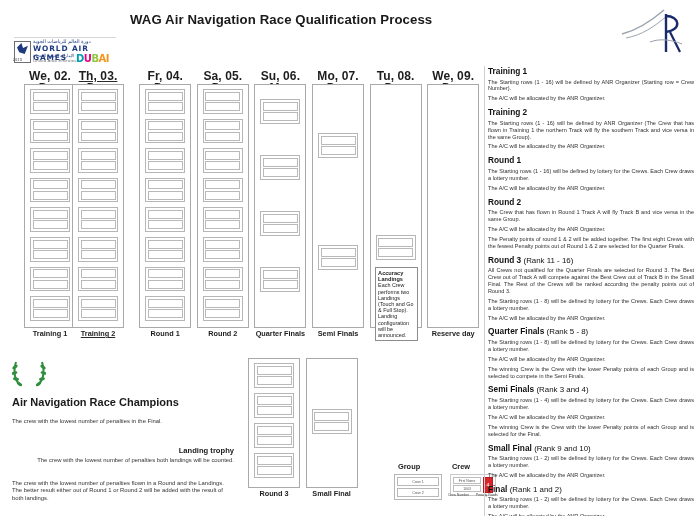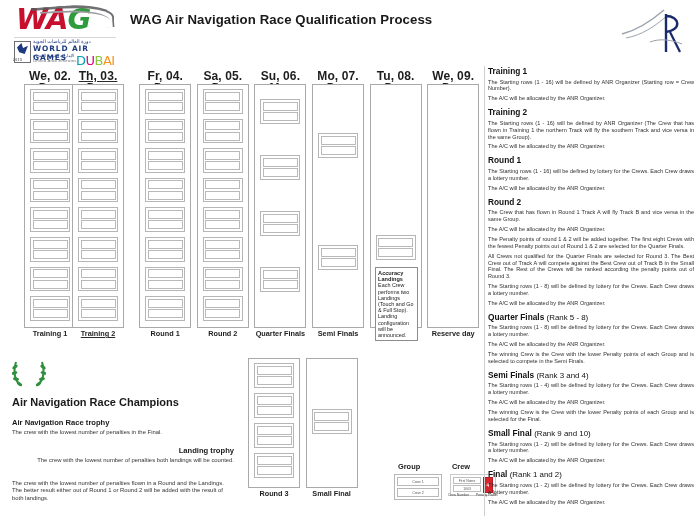--- a/index.html
+++ b/index.html
@@ -36,21 +36,21 @@
   .emblem-bird{position:absolute;left:2px;top:1px;width:11px;height:11px;
     background:#1f3b80;clip-path:polygon(0 40%,40% 0,55% 45%,100% 25%,70% 100%,20% 85%);}
   .emblem-yr{position:absolute;left:-1px;top:20px;font-size:3.6px;color:#6d6e71;
     letter-spacing:.3px;font-weight:bold;}
   .arabic{position:absolute;left:19px;top:0px;font-size:5px;color:#1f3b80;
     letter-spacing:.2px;direction:rtl;}
   .wgs{position:absolute;left:19px;top:6px;font-size:7.4px;color:#1f3b80;
     font-weight:bold;letter-spacing:.9px;font-family:"DejaVu Sans",sans-serif;}
   .arabic2{position:absolute;left:19px;top:15px;font-size:4.2px;color:#1f3b80;}
   .uae{position:absolute;left:19px;top:20px;font-size:4.2px;color:#6d6e71;letter-spacing:.2px;}
-  .dubai{position:absolute;left:62px;top:15px;font-size:13px;font-weight:normal;
+  .dubai{position:absolute;left:62px;top:15px;font-size:10px;font-weight:bold;
     font-family:"DejaVu Sans",sans-serif;letter-spacing:-.5px;}
   .d1{color:#00a0b0;}.d2{color:#e4007f;}.d3{color:#8dc63f;}.d4{color:#f7941e;}
 
   .title{
     position:absolute;left:130px;top:12px;font-size:13.2px;font-weight:bold;
     color:#1a1a1a;letter-spacing:.1px;
   }
   .anr-logo{position:absolute;right:14px;top:8px;width:66px;height:46px;}
   .anr-logo svg{display:block;}
 
@@ -132,27 +132,20 @@
   .info-p{font-size:5.55px;line-height:6.9px;color:#2f2f2f;text-align:justify;margin-bottom:3px;}
   .vrule{position:absolute;left:484px;top:66px;width:1px;height:450px;background:#cfcfcf;}
 </style>
 </head>
 <body>
 
 <div class="page">
 
   <div class="header">
     <div class="logo">
-      <div class="wag-mark">
-        <div class="wag-text">
-          <span>W</span><span>A</span><span class="wag-g">G</span>
-        </div>
-        <div class="swoosh"></div>
-        <div class="swoosh2"></div>
-      </div>
       <div class="logo-lower">
         <div class="emblem">
           <div class="emblem-bird"></div>
         </div>
         <div class="emblem-yr">2015</div>
         <div class="arabic">دورة العالم للرياضات الجوية</div>
         <div class="wgs">WORLD AIR GAMES</div>
         <div class="arabic2">الإمارات العربية المتحدة</div>
         <div class="uae">United Arab Emirates</div>
         <div class="dubai"><span class="d1">D</span><span class="d2">U</span><span class="d3">B</span><span class="d4">AI</span></div>
@@ -428,21 +421,20 @@
           <ellipse cx="31" cy="7" rx="3" ry="1.6" transform="rotate(35 31 7)"></ellipse>
           <ellipse cx="31.5" cy="13" rx="3" ry="1.6" transform="rotate(15 31.5 13)"></ellipse>
           <ellipse cx="30" cy="19" rx="3" ry="1.6" transform="rotate(-10 30 19)"></ellipse>
           <ellipse cx="26.5" cy="24" rx="3" ry="1.6" transform="rotate(-35 26.5 24)"></ellipse>
         </g>
       </svg>
     </div>
     <div class="champ-title">Air Navigation Race Champions</div>
     <div id="champ-list">
         <div class="champ-block" style="top: 60px;">
-          <div class="champ-h">Air Navigation Race trophy</div>
           <div class="champ-p">The crew with the lowest number of penalties in the Final.</div>
         </div>
         <div class="champ-block" style="top: 88px; text-align: right;">
           <div class="champ-h">Landing trophy</div>
           <div class="champ-p">The crew with the lowest number of penalties both landings will be counted.</div>
         </div>
         <div class="champ-block" style="top: 122px;">
           <div class="champ-p">The crew with the lowest number of penalties flown in a Round and the Landings. The better result either out of Round 1 or Round 2 will be added with the result of both landings.</div>
         </div>
       </div>
@@ -476,20 +468,21 @@
       <div class="info-h"><span>Training 2</span></div>
       <div class="info-p">The Starting rows (1 - 16) will be defined by ANR Organizer (The Crew that has flown in Training 1 the northern Track will fly the southern Track and vice versa in the same Group).</div>
       <div class="info-p">The A/C will be allocated by the ANR Organizer.</div>
       <div class="info-h"><span>Round 1</span></div>
       <div class="info-p">The Starting rows (1 - 16) will be defined by lottery for the Crews. Each Crew draws a lottery number.</div>
       <div class="info-p">The A/C will be allocated by the ANR Organizer.</div>
       <div class="info-h"><span>Round 2</span></div>
       <div class="info-p">The Crew that has flown in Round 1 Track A will fly Track B and vice versa in the same Group.</div>
       <div class="info-p">The A/C will be allocated by the ANR Organizer.</div>
       <div class="info-p">The Penalty points of round 1 &amp; 2 will be added together. The first eight Crews with the fewest Penalty points out of Round 1 &amp; 2 are selected for the Quarter Finals.</div>
+      <div class="info-h"><span>Round 3</span> <span class="rank">(Rank 11 - 16)</span></div>
       <div class="info-p">All Crews not qualified for the Quarter Finals are selected for Round 3. The Best Crew out of Track A will compete against the Best Crew out of Track B in the Small Final. The Rest of the Crews will be ranked according the penalty points out of Round 3.</div>
       <div class="info-p">The Starting rows (1 - 8) will be defined by lottery for the Crews. Each Crew draws a lottery number.</div>
       <div class="info-p">The A/C will be allocated by the ANR Organizer.</div>
       <div class="info-h"><span>Quarter Finals</span> <span class="rank">(Rank 5 - 8)</span></div>
       <div class="info-p">The Starting rows (1 - 8) will be defined by lottery for the Crews. Each Crew draws a lottery number.</div>
       <div class="info-p">The A/C will be allocated by the ANR Organizer.</div>
       <div class="info-p">The winning Crew is the Crew with the lower Penalty points of each Group and is selected to compete in the Semi Finals.</div>
       <div class="info-h"><span>Semi Finals</span> <span class="rank">(Rank 3 and 4)</span></div>
       <div class="info-p">The Starting rows (1 - 4) will be defined by lottery for the Crews. Each Crew draws a lottery number.</div>
       <div class="info-p">The A/C will be allocated by the ANR Organizer.</div>

